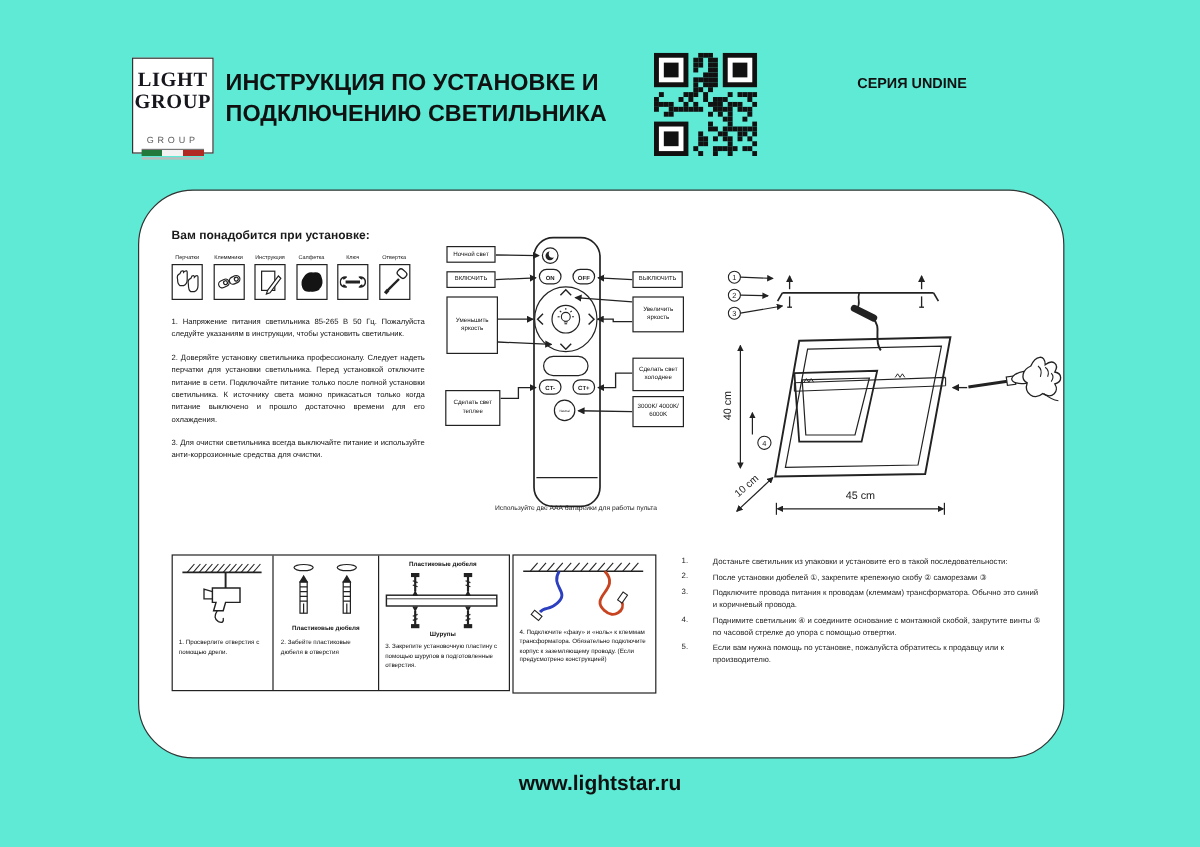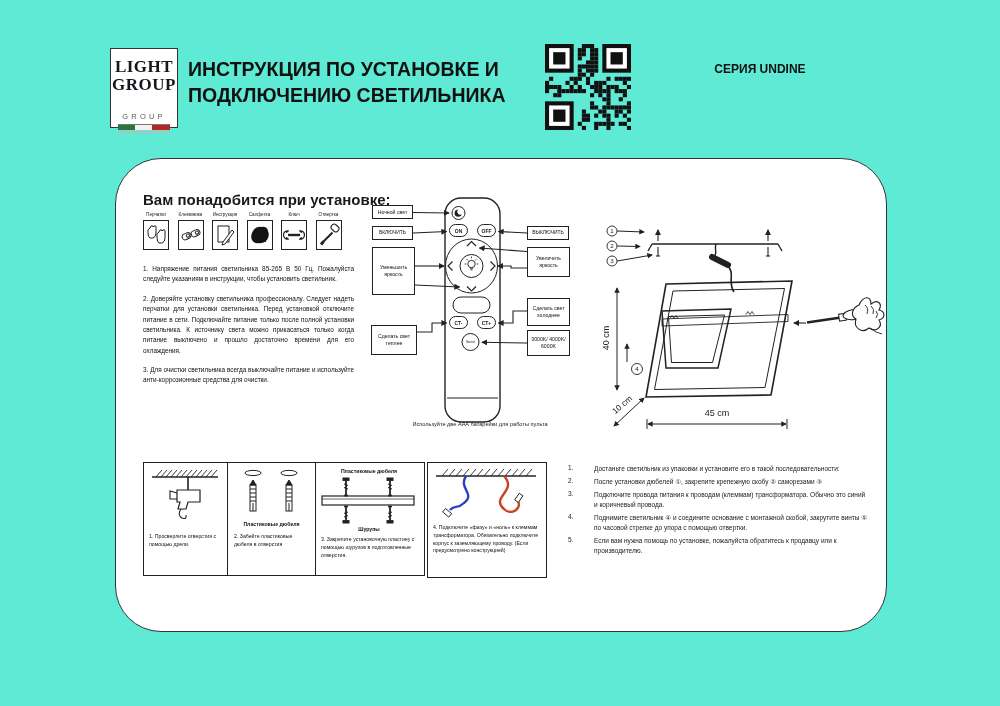--- a/index.html
+++ b/index.html
@@ -22,21 +22,21 @@
   .qr-wrap{position:absolute;left:545px;top:44px;width:86px;height:86px;}
   .series-block{position:absolute;left:648px;top:62px;width:224px;text-align:center;}
   .series-line{font-size:12px;font-weight:bold;color:#111;}
   .article-line{font-size:17px;font-weight:bold;color:#111;margin-top:9px;letter-spacing:.4px;}
 
   
   .sheet{position:absolute;left:115px;top:158px;width:770px;height:472px;
          border:1.5px solid #333;border-radius:46px;background:#fff;}
 
   
-  .needs-title{position:absolute;left:143px;top:191px;font-size:15px;font-weight:bold;}
+  .needs-title{position:absolute;left:143px;top:191px;font-size:10px;font-weight:bold;}
   .tools-row{position:absolute;left:143px;top:212px;display:flex;}
   .tool{width:26px;margin-right:8.5px;text-align:center;}
   .tool-label{font-size:4.6px;white-space:nowrap;height:8px;color:#222;}
   .tool-box{width:24px;height:28px;border:1.2px solid #222;display:flex;
             align-items:center;justify-content:center;background:#fff;}
 
   
   .warnings{position:absolute;left:143px;top:264px;width:211px;}
   .warnings p{margin:0 0 9px 0;font-size:6.4px;line-height:1.62;text-align:justify;color:#111;}
 
@@ -621,14 +621,15 @@
     <div class="step-row">
       <div class="step-num">4.</div>
       <div class="step-text">Поднимите светильник ④ и соедините основание с монтажной скобой, закрутите винты ⑤ по часовой стрелке до упора с помощью отвертки.</div>
     </div>
     <div class="step-row">
       <div class="step-num">5.</div>
       <div class="step-text">Если вам нужна помощь по установке, пожалуйста обратитесь к продавцу или к производителю.</div>
     </div>
   </div>
 
+  <div class="footer">www.lightstar.ru</div>
 
 </div>
 
 </body></html>

